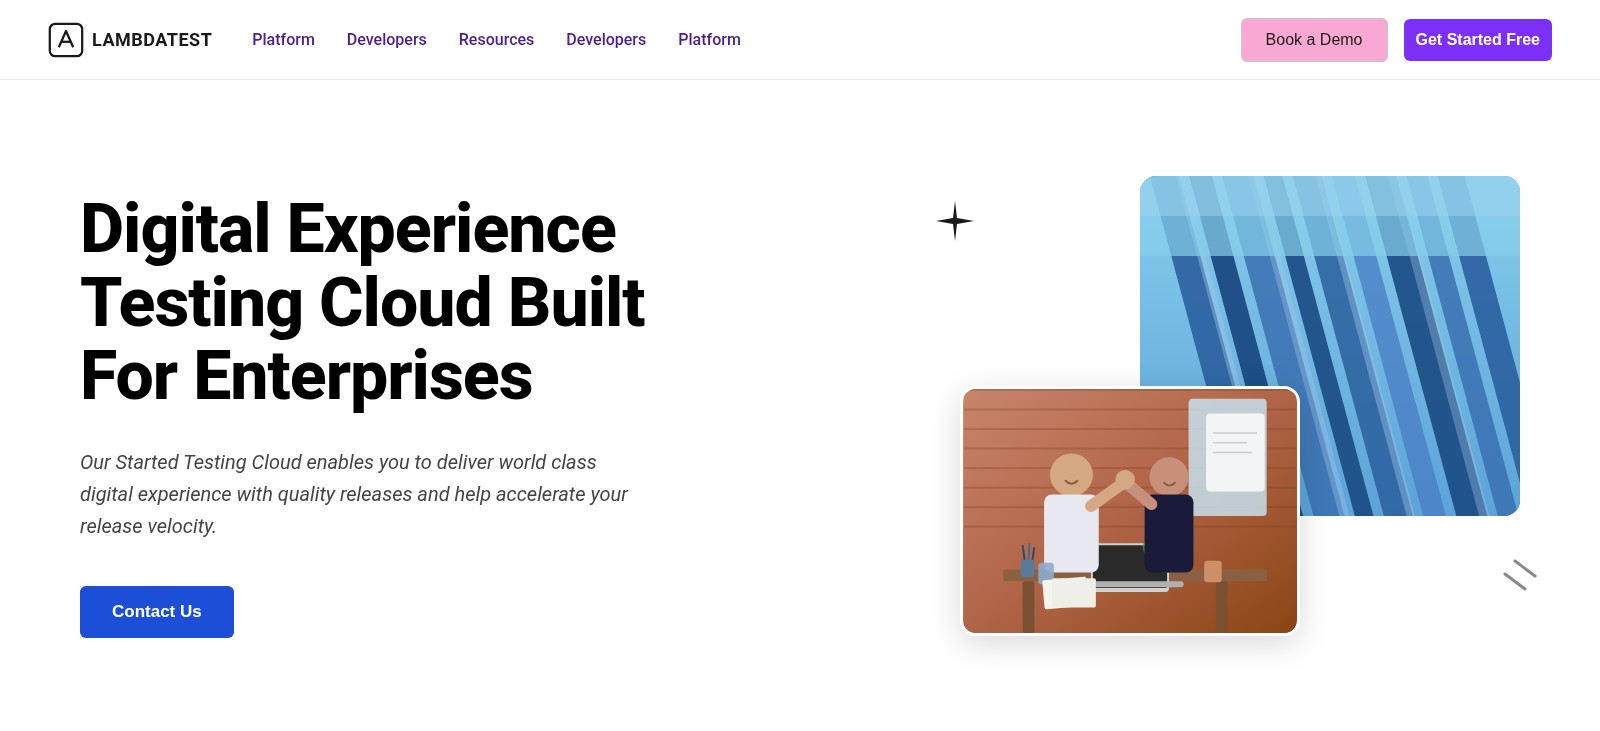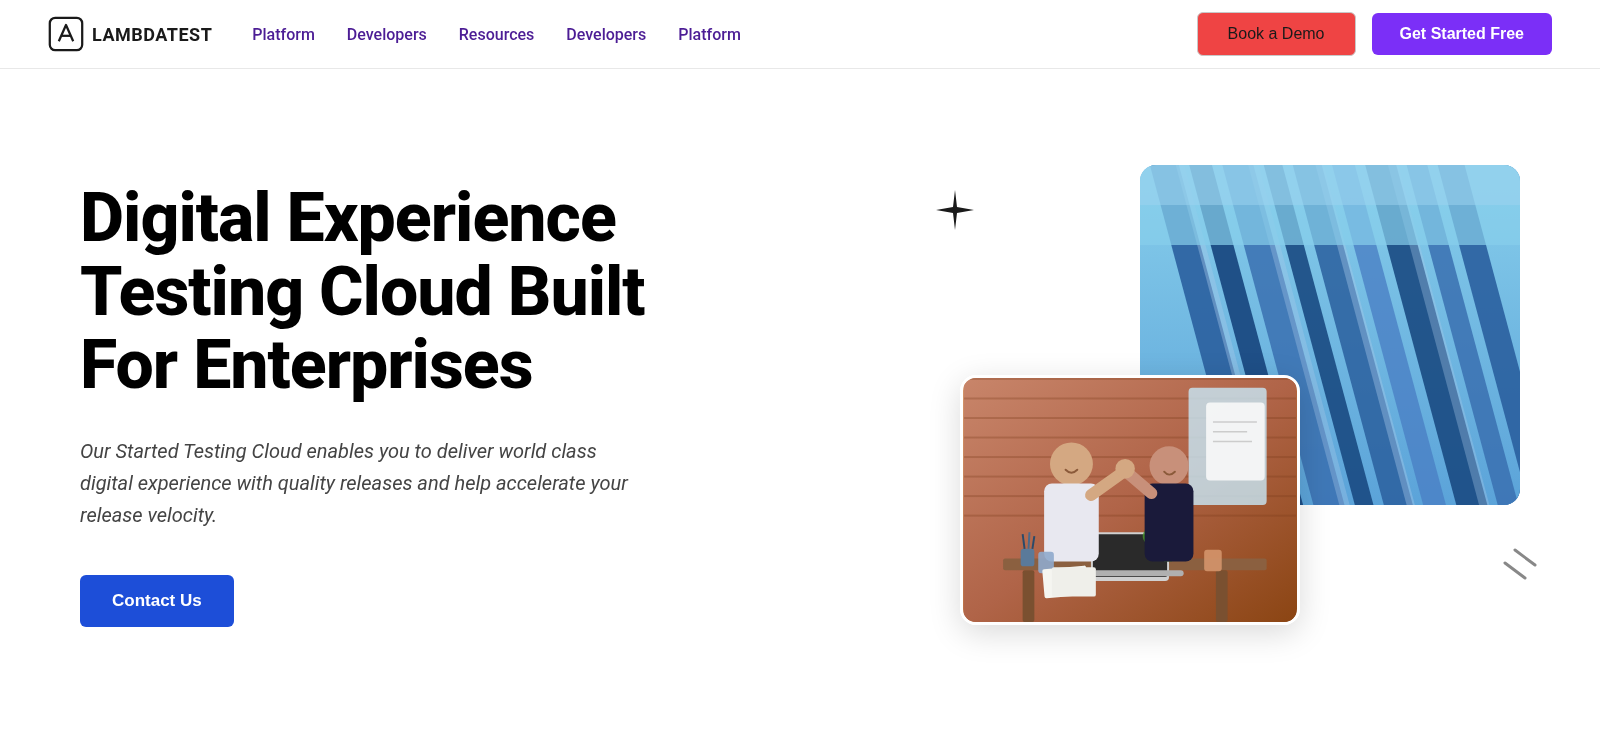--- a/index.html
+++ b/index.html
@@ -15,21 +15,21 @@
       min-height: 731px;
       overflow-x: hidden;
     }
 
     
     .navbar {
       display: flex;
       align-items: center;
       justify-content: space-between;
       padding: 0 48px;
-      height: 69px;
+      height: 80px;
       border-bottom: 1px solid #e8e8e8;
       background: #fff;
     }
 
     .navbar-left {
       display: flex;
       align-items: center;
       gap: 40px;
     }
 
@@ -66,32 +66,32 @@
       font-weight: 500;
     }
 
     .navbar-right {
       display: flex;
       align-items: center;
       gap: 16px;
     }
 
     .btn-book-demo {
-      padding: 12px 30px;
+      padding: 12px 24px;
       border: 1.5px solid #c8c8c8;
-      background: #ef4444;
+      background: #f9a8d4;
       border-radius: 6px;
       font-size: 16px;
       font-weight: 500;
       color: #1a1a1a;
       cursor: pointer;
     }
 
     .btn-get-started {
-      padding: 12px 28px;
+      padding: 12px 12px;
       background: #7b2ff7;
       border: none;
       border-radius: 6px;
       font-size: 16px;
       font-weight: 600;
       color: #fff;
       cursor: pointer;
     }
 
     

